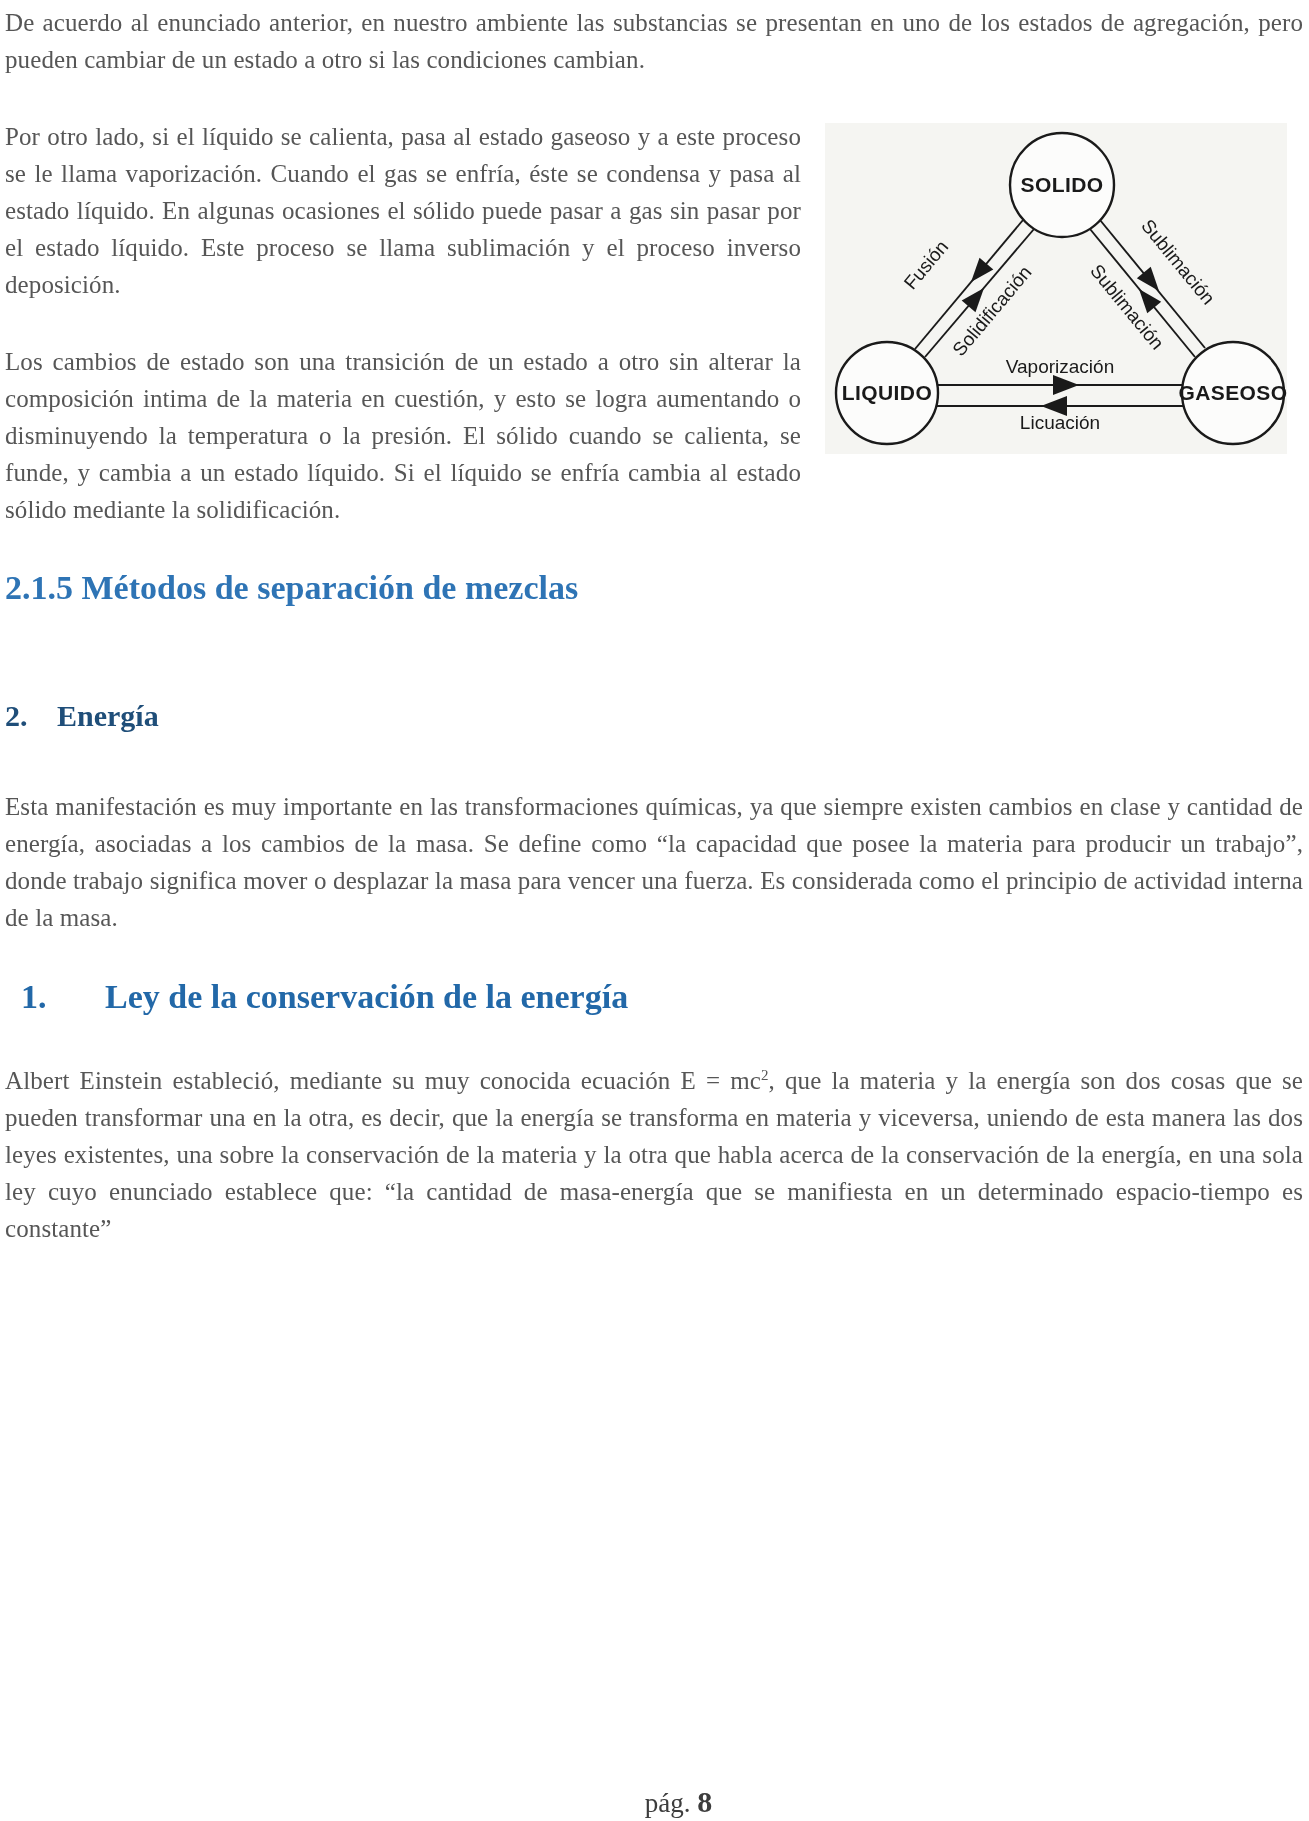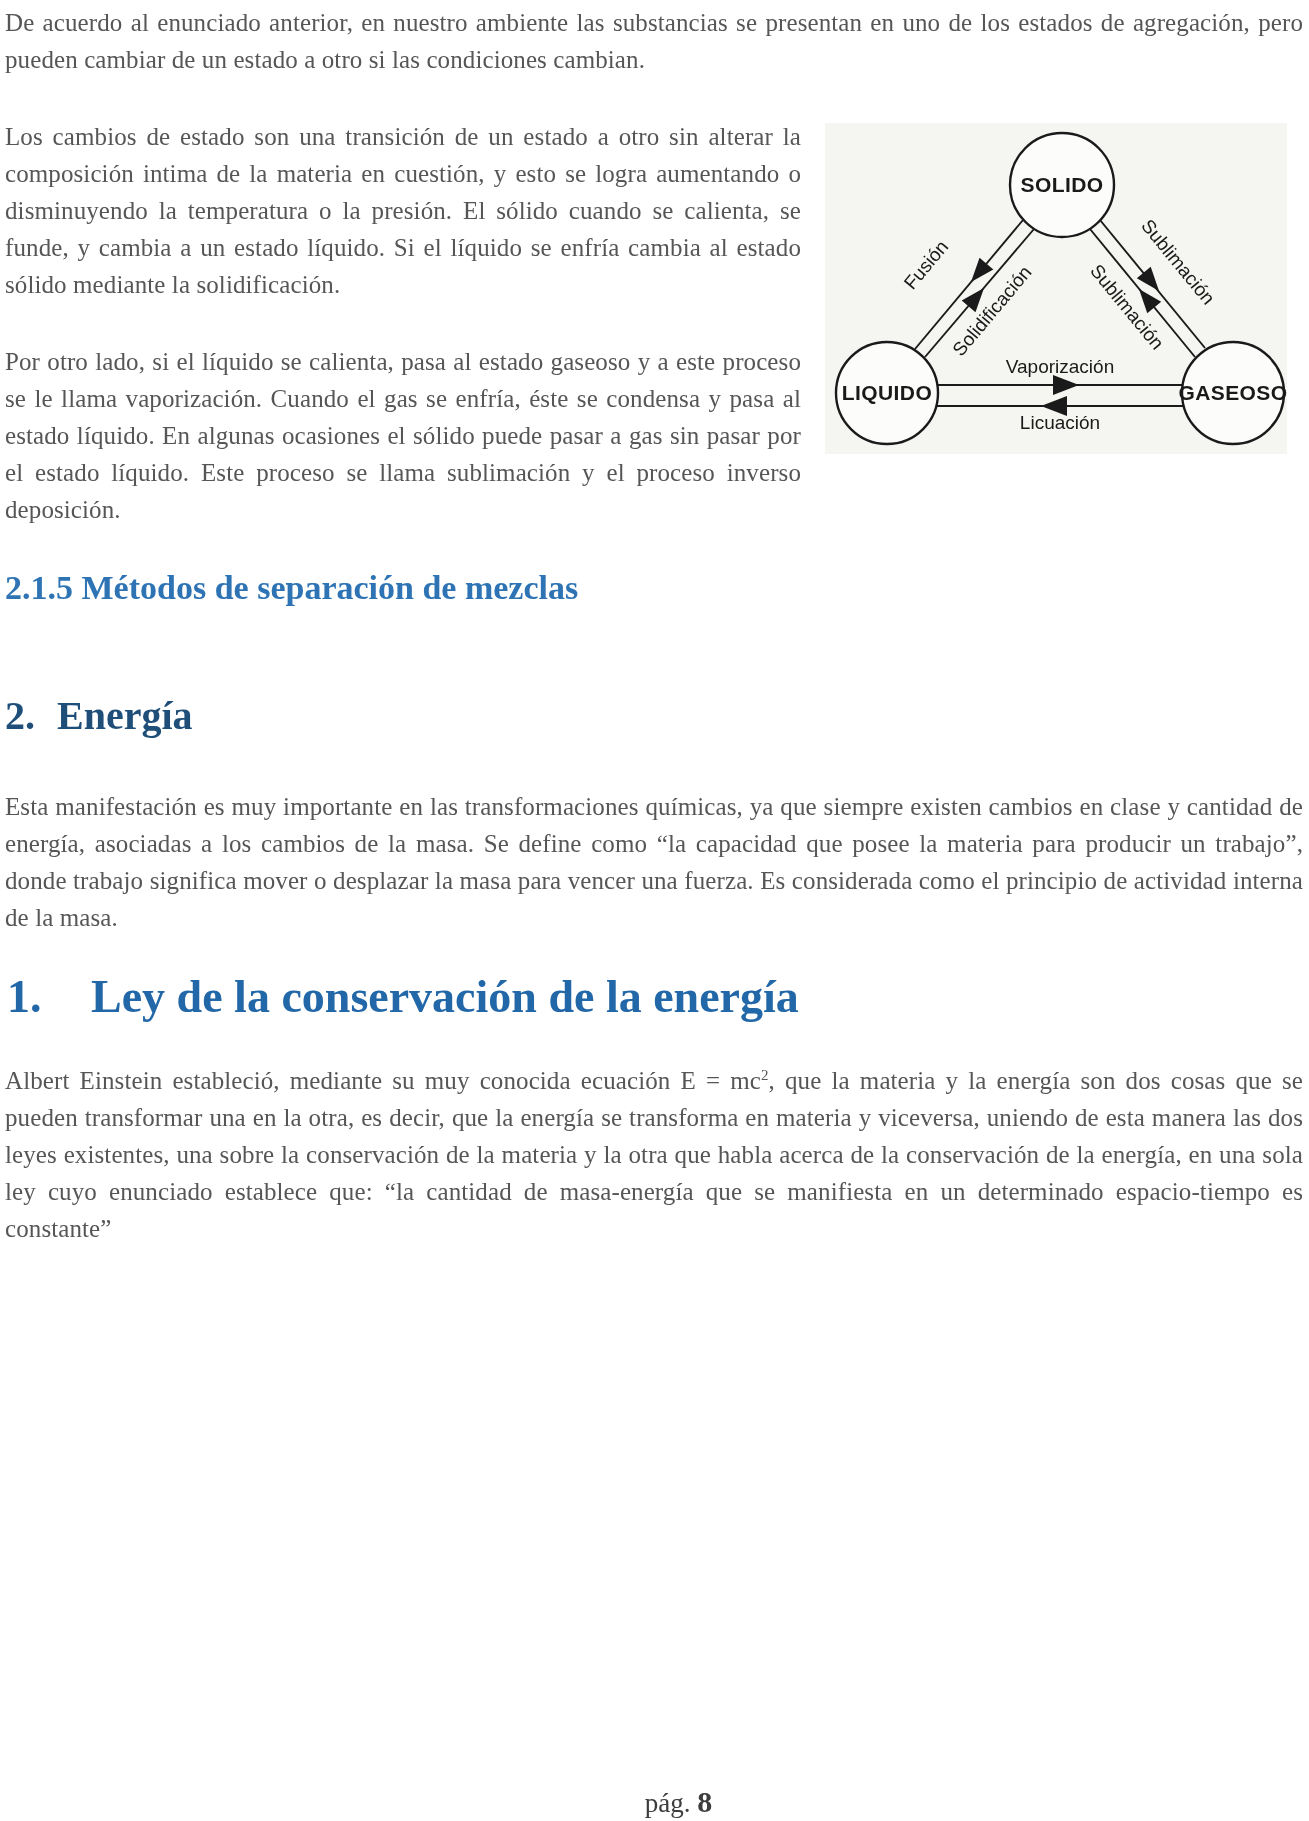--- a/index.html
+++ b/index.html
@@ -48,28 +48,28 @@
     font-size:19px;fill:var(--c-diagram-stroke);text-anchor:middle;
   }
   h2{font-family:"Liberation Serif", serif;font-weight:bold;}
   .h-metodos{
     color:var(--c-heading-metodos);
     font-size:34px;line-height:40px;
     margin:0;
   }
   .h-energia{
     color:var(--c-heading-energia);
-    font-size:40px;line-height:44px;
+    font-size:30px;line-height:44px;
     margin:86px 0 50px 0;
   }
   .h-energia .num{display:inline-block;min-width:52px;}
   .h-ley{
     color:var(--c-heading-ley);
-    font-size:46px;line-height:42px;
-    margin:2px 0 44px 2px;
+    font-size:34px;line-height:42px;
+    margin:2px 0 44px 16px;
   }
   .h-ley .num{display:inline-block;min-width:84px;}
   sup.exp{font-size:15px;vertical-align:super;line-height:0;}
   .footer{
     position:absolute;
     top:1785px;left:60px;right:12px;
     text-align:center;
     color:var(--c-footer);
     font-size:27px;
     white-space:nowrap;
@@ -112,23 +112,23 @@
 
         <circle class="node-circle" cx="237" cy="62" r="52"></circle>
         <circle class="node-circle" cx="62" cy="270" r="51"></circle>
         <circle class="node-circle" cx="408" cy="270" r="51"></circle>
         <text class="node-label" x="237" y="69">SOLIDO</text>
         <text class="node-label" x="62" y="277">LIQUIDO</text>
         <text class="node-label" x="408" y="277">GASEOSO</text>
       </svg>
     </div>
 
+    <p class="body">Por otro lado, si el líquido se calienta, pasa al estado gaseoso y a este proceso se le llama vaporización. Cuando el gas se enfría, éste se condensa y pasa al estado líquido. En algunas ocasiones el sólido puede pasar a gas sin pasar por el estado líquido. Este proceso se llama sublimación y el proceso inverso deposición.</p>
+
     <p class="body">Los cambios de estado son una transición de un estado a otro sin alterar la composición intima de la materia en cuestión, y esto se logra aumentando o disminuyendo la temperatura o la presión. El sólido cuando se calienta, se funde, y cambia a un estado líquido. Si el líquido se enfría cambia al estado sólido mediante la solidificación.</p>
-
-    <p class="body">Por otro lado, si el líquido se calienta, pasa al estado gaseoso y a este proceso se le llama vaporización. Cuando el gas se enfría, éste se condensa y pasa al estado líquido. En algunas ocasiones el sólido puede pasar a gas sin pasar por el estado líquido. Este proceso se llama sublimación y el proceso inverso deposición.</p>
 
     <h2 class="h-metodos">2.1.5 Métodos de separación de mezclas</h2>
 
     <h2 class="h-energia"><span class="num">2.</span><span>Energía</span></h2>
 
     <p class="body">Esta manifestación es muy importante en las transformaciones químicas, ya que siempre existen cambios en clase y cantidad de energía, asociadas a los cambios de la masa. Se define como “la capacidad que posee la materia para producir un trabajo”, donde trabajo significa mover o desplazar la masa para vencer una fuerza. Es considerada como el principio de actividad interna de la masa.</p>
 
     <h2 class="h-ley"><span class="num">1.</span><span>Ley de la conservación de la energía</span></h2>
 
 

